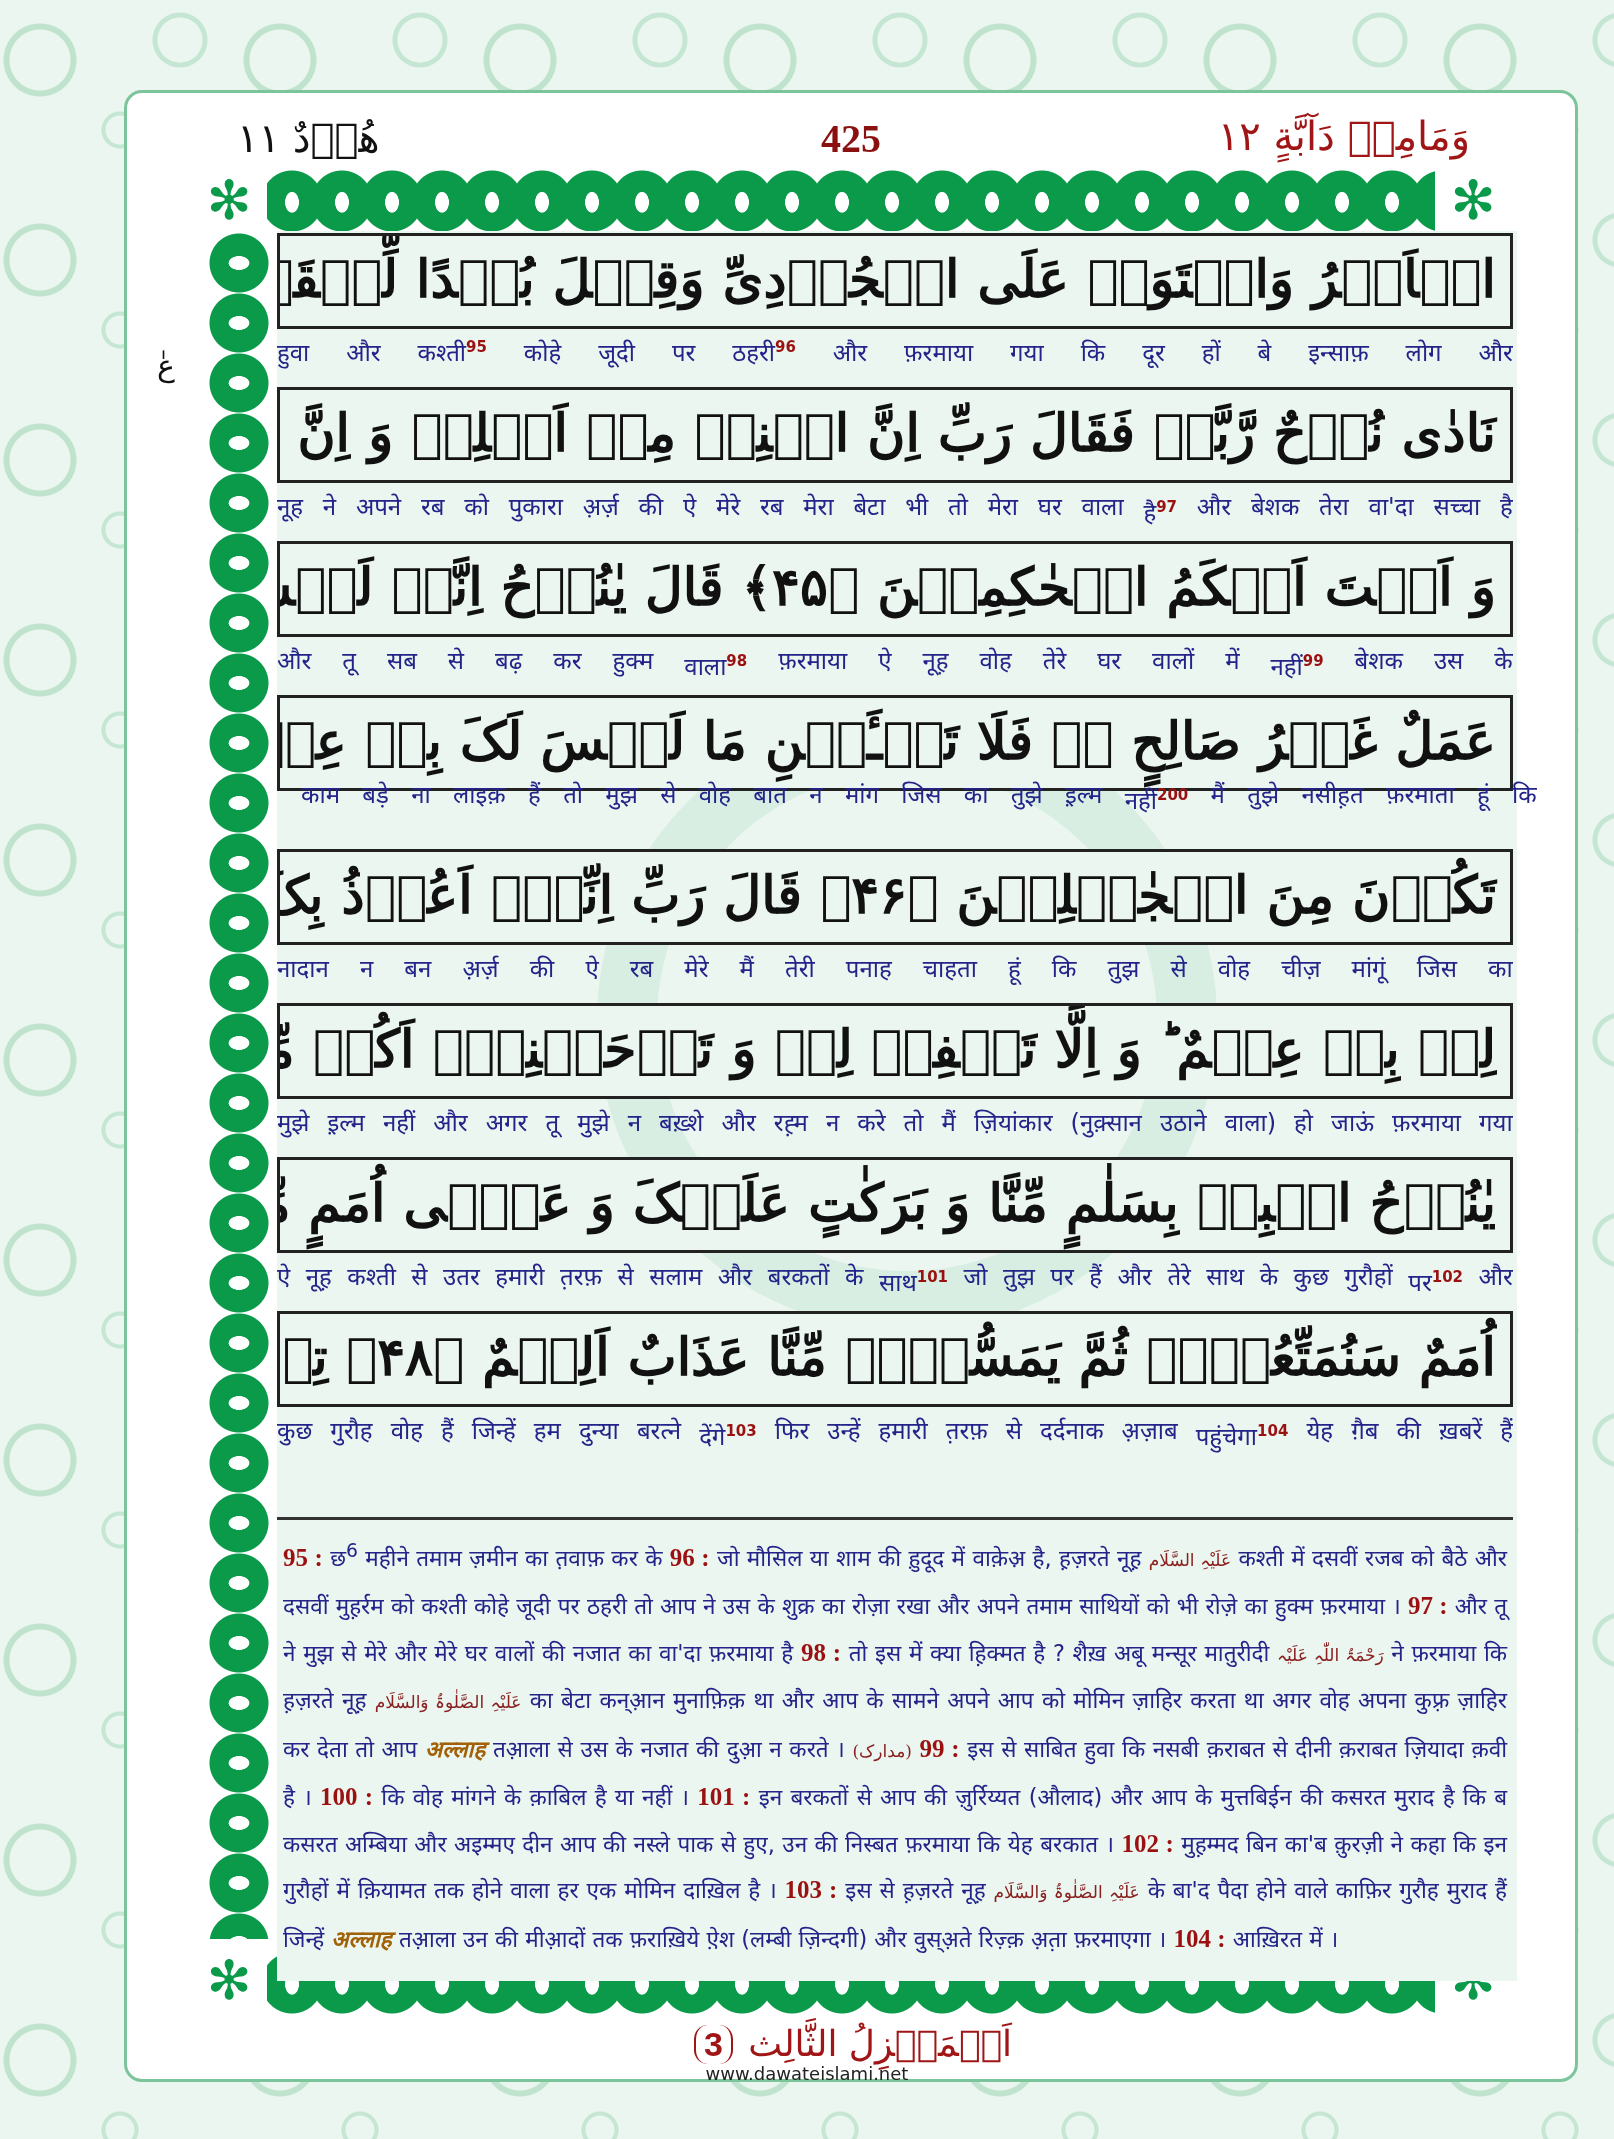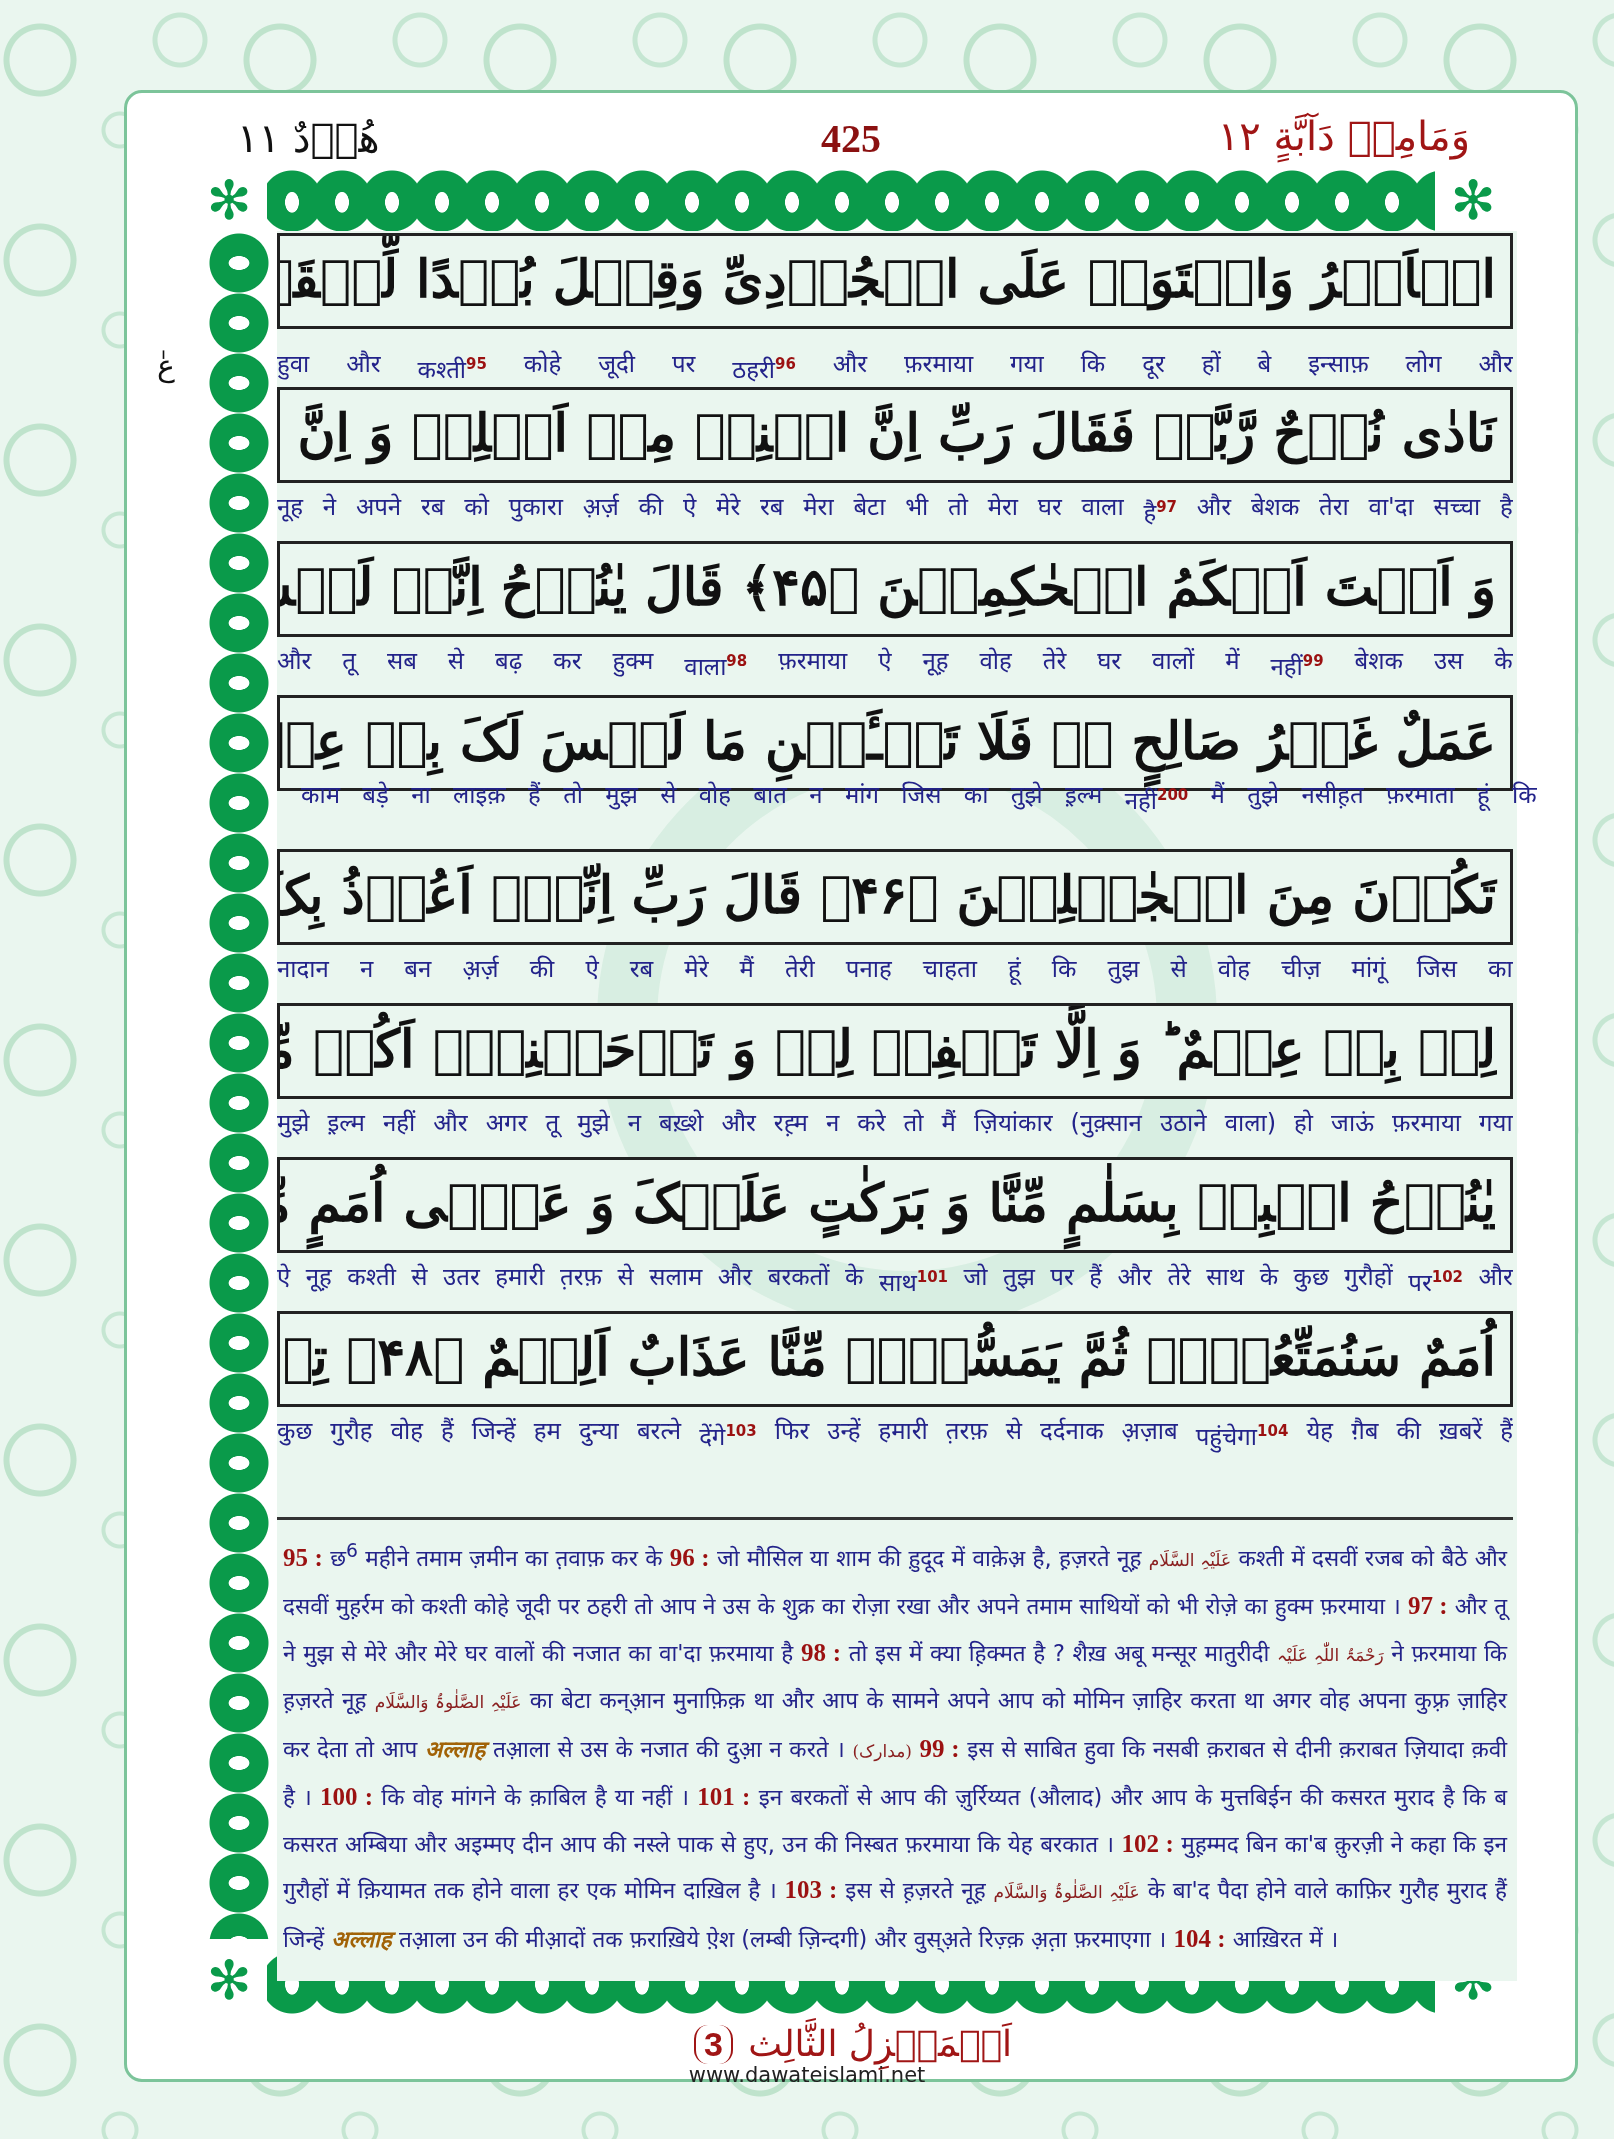--- a/index.html
+++ b/index.html
@@ -93,21 +93,21 @@
     position:absolute; left:0; right:0; top:1930px; text-align:center;
     font-family:"DejaVu Serif", serif; font-size:36px; color:#a01515; direction:rtl;
   }
   .footer-manzil .num-box {
     display:inline-block; border-left:2px solid #a01515; border-right:2px solid #a01515;
     border-radius:14px; padding:0 8px; margin:0 4px; font-family:"Liberation Sans", sans-serif;
     font-weight:bold; font-size:34px;
   }
   .footer-url {
     position:absolute; left:0; right:0; top:2063px; text-align:center;
-    font-family:"DejaVu Sans", sans-serif; font-size:21px; color:#222;
+    font-family:"DejaVu Sans", sans-serif; font-size:18px; color:#222;
   }
   .watermark {
     position:absolute; left:320px; top:480px; width:620px; height:620px;
     border-radius:50%; border:60px solid rgba(10,154,74,0.08);
     box-sizing:border-box; pointer-events:none;
   }
 </style>
 </head>
 <body>
 
@@ -130,21 +130,21 @@
   <div class="orn-col" style="left:80px; top:140px; bottom:140px;"></div>
   <div class="orn-col" style="right:80px; top:140px; bottom:140px;"></div>
 
   <div class="ruku-mark">عٰ</div>
 
   <div class="content">
     <div class="watermark"></div>
 
     <div id="ayah-container">
         <div class="ayah-box" style="top: 2px;">الۡاَمۡرُ وَاسۡتَوَتۡ عَلَی الۡجُوۡدِیِّ وَقِیۡلَ بُعۡدًا لِّلۡقَوۡمِ الظّٰلِمِیۡنَ ﴿۴۴﴾ وَ</div>
-        <div class="trans-line" style="top: 111px;">
+        <div class="trans-line" style="top: 100px; align-items: flex-end;">
           <span><span>हुवा</span></span>
           <span><span>और</span></span>
           <span><span>कश्ती</span><sup>95</sup></span>
           <span><span>कोहे</span></span>
           <span><span>जूदी</span></span>
           <span><span>पर</span></span>
           <span><span>ठहरी</span><sup>96</sup></span>
           <span><span>और</span></span>
           <span><span>फ़रमाया</span></span>
           <span><span>गया</span></span>

